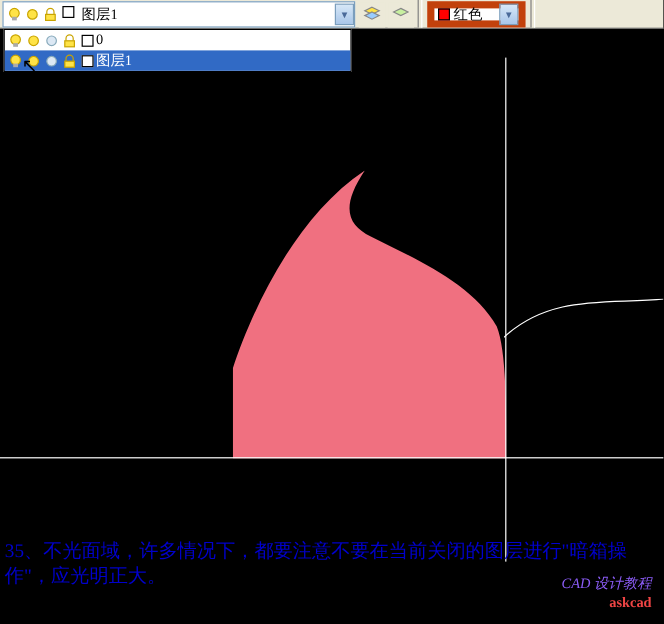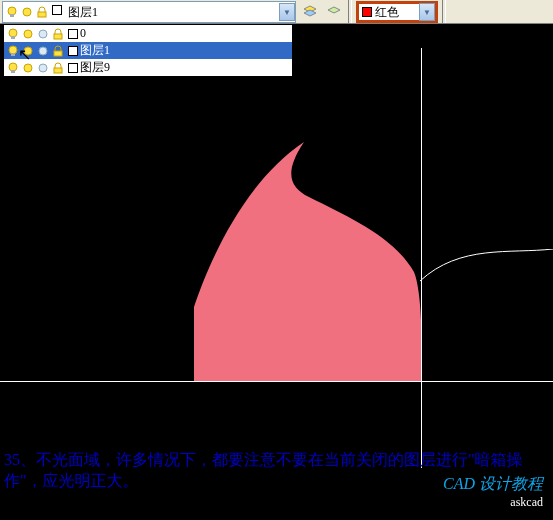--- a/index.html
+++ b/index.html
@@ -7,37 +7,37 @@
 
 .toolbar { display: flex; height: 24px; background: #ece9d8; border-bottom: 1px solid #808080; }
 .layer-combo { width: 294px; height: 22px; border: 1px solid #7b9ebd; background: #fff; margin: 1px 2px; display: flex; align-items: center; position: relative; }
 .layer-icons { display: flex; padding-left: 2px; }
 .ico { width: 14px; height: 14px; display: inline-flex; align-items: center; justify-content: center; margin-right: 1px; }
 .layer-text { font-size: 12px; color: #000; padding-left: 4px; }
 .swatch { width: 10px; height: 10px; border: 1px solid #000; background: #fff; margin: 0 2px; }
 .dd-arrow { margin-left: auto; width: 16px; height: 18px; background: linear-gradient(#d6e7f7, #a9c6e9); border: 1px solid #7b9ebd; display: flex; align-items: center; justify-content: center; font-size: 8px; color: #4a6a99; }
 .tb-btn { width: 22px; height: 22px; margin: 1px 1px; border: 1px solid #ece9d8; display: flex; align-items: center; justify-content: center; }
 .sep { width: 4px; background: #ece9d8; border-left: 1px solid #808080; border-right: 1px solid #fff; margin: 0 2px; }
-.color-combo { width: 82px; height: 22px; border: 3px solid #c2410c; background: #fff; margin: 1px 2px; display: flex; align-items: center; padding-left: 3px; }
+.color-combo { width: 82px; height: 22px; border: 6px solid #c2410c; background: #fff; margin: 1px 2px; display: flex; align-items: center; padding-left: 3px; }
 .color-sw { width: 10px; height: 10px; background: #f00; border: 1px solid #000; margin-right: 3px; }
 .color-text { font-size: 12px; color: #000; }
 
 .dropdown { position: absolute; left: 3px; top: 24px; width: 290px; background: #fff; border: 1px solid #000; box-shadow: 2px 3px 3px rgba(0,0,0,0.3); z-index: 10; }
 .dd-row { height: 17px; display: flex; align-items: center; padding: 0 2px; font-size: 12px; color: #000; }
 .dd-row.selected { background: #316ac5; color: #fff; }
 .dd-row .swatch { width: 10px; height: 10px; }
 
 .canvas { position: absolute; top: 24px; left: 0; right: 0; bottom: 0; background: #000; }
 .shape { position: absolute; left: 194px; top: 118px; width: 228px; height: 240px; }
 .crosshair-v { position: absolute; left: 421px; top: 24px; width: 1px; height: 420px; background: #fff; }
 .crosshair-h { position: absolute; left: 0px; top: 357px; width: 553px; height: 1px; background: #fff; }
 
 .caption { position: absolute; left: 4px; top: 450px; width: 520px; font-size: 16px; color: #0000cd; line-height: 1.3; font-family: "SimSun"; }
-.watermark1 { position: absolute; right: 10px; bottom: 25px; font-size: 16px; color: #0ea5e9; font-style: italic; }
-.watermark2 { position: absolute; right: 10px; bottom: 10px; font-size: 12px; color: #ffffff; }
+.watermark1 { position: absolute; right: 10px; bottom: 25px; font-size: 12px; color: #8b5cf6; font-style: italic; }
+.watermark2 { position: absolute; right: 10px; bottom: 10px; font-size: 12px; color: #ef4444; font-weight: bold; }
 .cursor { position: absolute; left: 18px; top: 45px; font-size: 16px; color: #000; z-index: 20; pointer-events: none; }
 </style>
 </head>
 <body>
 
 <div class="toolbar">
   <div class="layer-combo">
     <span class="layer-icons">
       <span class="ico">
           <svg width="12" height="12">
@@ -138,45 +138,19 @@
       </span>
 <span class="ico">
         <svg width="12" height="12">
           <path d="M3 6v-2a3 3 0 016 0v2" stroke="#c9a400" fill="none"></path>
           <rect x="2" y="6" width="8" height="5" fill="#ffe346" stroke="#c9a400"></rect>
         </svg>
       </span>
 <span class="swatch"></span>
       <span>图层1</span>
     </div>
-    <div class="dd-row">
-      <span class="ico">
-        <svg width="12" height="12">
-          <circle cx="6" cy="5" r="4" fill="#ffe346" stroke="#c9a400"></circle>
-          <rect x="4" y="8" width="4" height="3" fill="#aaa"></rect>
-        </svg>
-      </span>
-<span class="ico">
-        <svg width="12" height="12">
-          <circle cx="6" cy="6" r="4" fill="#ffe346" stroke="#c9a400"></circle>
-        </svg>
-      </span>
-<span class="ico">
-        <svg width="12" height="12">
-          <circle cx="6" cy="6" r="4" fill="#dce8f4" stroke="#8ab"></circle>
-        </svg>
-      </span>
-<span class="ico">
-        <svg width="12" height="12">
-          <path d="M3 6v-2a3 3 0 016 0v2" stroke="#c9a400" fill="none"></path>
-          <rect x="2" y="6" width="8" height="5" fill="#ffe346" stroke="#c9a400"></rect>
-        </svg>
-      </span>
-<span class="swatch"></span>
-      <span>图层9</span>
-    </div>
   </div>
 
 <div class="cursor">↖</div>
 
 <div class="caption">35、不光面域，许多情况下，都要注意不要在当前关闭的图层进行"暗箱操作"，应光明正大。</div>
 <div class="watermark1">CAD 设计教程</div>
 <div class="watermark2">askcad</div>
 
 </body></html>

